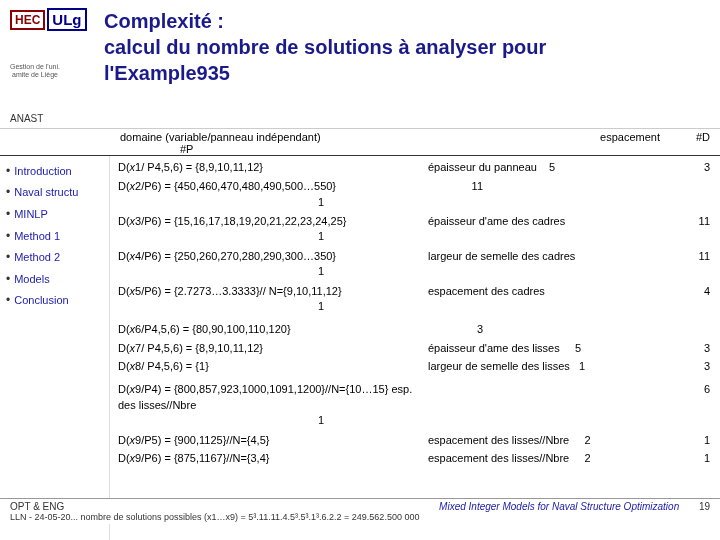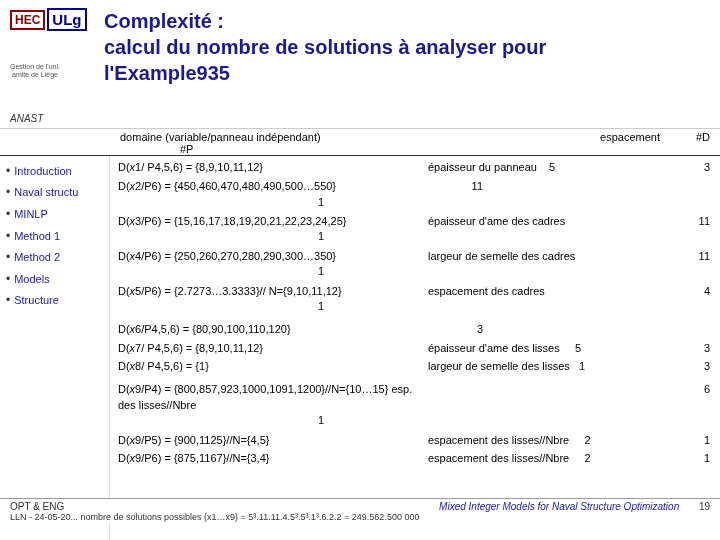--- a/index.html
+++ b/index.html
@@ -131,21 +131,21 @@
 <div id="header">
   <div id="logo-area">
     <div style="display:flex;align-items:center;gap:2px;">
 
       <div style="border:2px solid #8b0000;padding:1px 3px;font-size:12px;font-weight:bold;color:#8b0000;">HEC</div>
       <div style="border:2px solid #00008b;padding:1px 3px;font-size:15px;font-weight:bold;color:#00008b;">ULg</div>
     </div>
     <div style="font-size:7px;color:#555;text-align:center;margin-top:1px;line-height:1.2;">
       Gestion de l'uni.<br>amite de Liège
     </div>
-    <div style="font-style:italic;font-size:10px;margin-top:2px;color:#333;">ANAST</div>
+    <div style="font-size:10px;margin-top:2px;color:#333;">ANAST</div>
   </div>
   <div id="title-area">
     <div id="main-title">
       <span>Complexité :</span><br>
       <span>calcul du nombre de solutions à analyser pour</span><br>
       <span>l'Example935</span>
     </div>
   </div>
 </div>
 
@@ -184,21 +184,21 @@
     <div class="sidebar-item">
       <span class="bullet">•</span>
       <span class="sidebar-label">Method 2</span>
     </div>
     <div class="sidebar-item">
       <span class="bullet">•</span>
       <span class="sidebar-label">Models</span>
     </div>
     <div class="sidebar-item">
       <span class="bullet">•</span>
-      <span class="sidebar-label">Structure</span>
+      <span class="sidebar-label">Conclusion</span>
     </div>
   </div>
 
   <div id="main">
 
     <div class="table-row row-group">
       <div class="td-domain">
         D(<span style="font-style:italic;">x</span>1/ P4,5,6) = {8,9,10,11,12}
       </div>
       <div class="td-desc">épaisseur du panneau &nbsp;&nbsp; 5</div>

